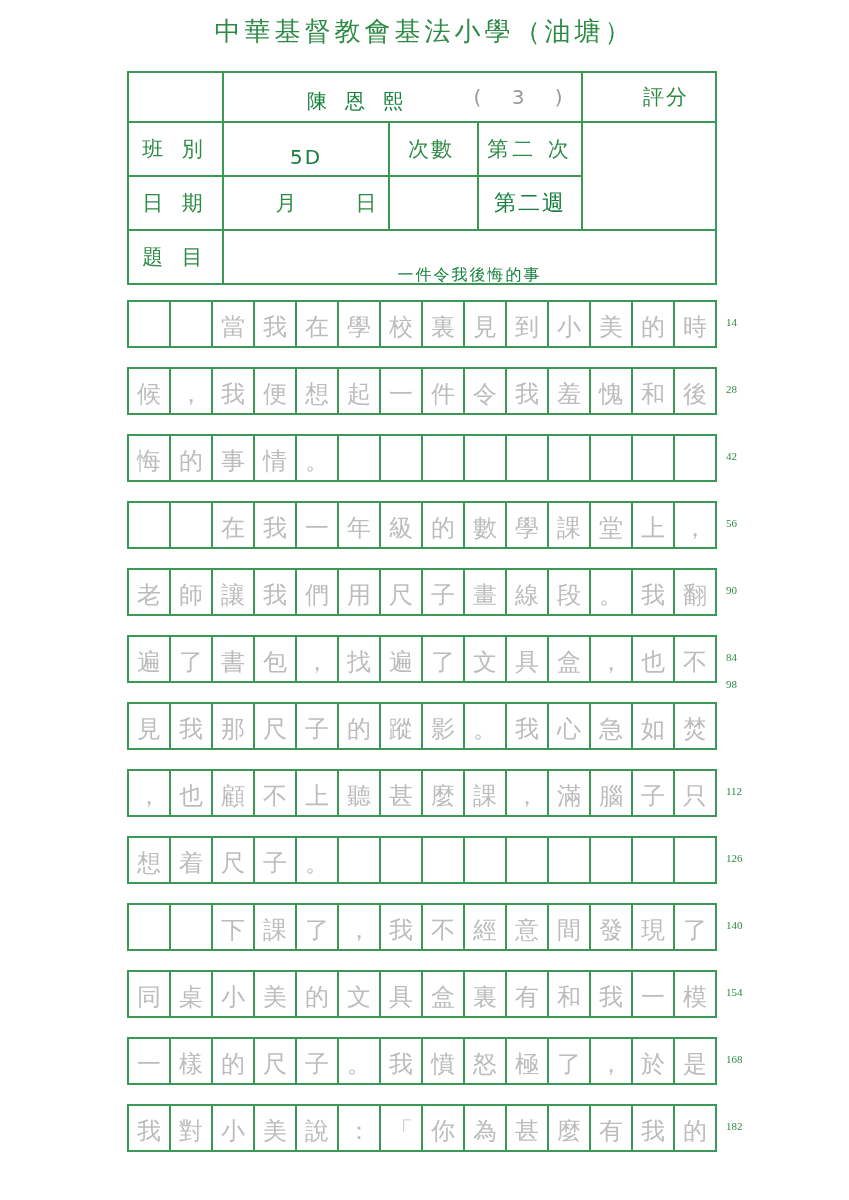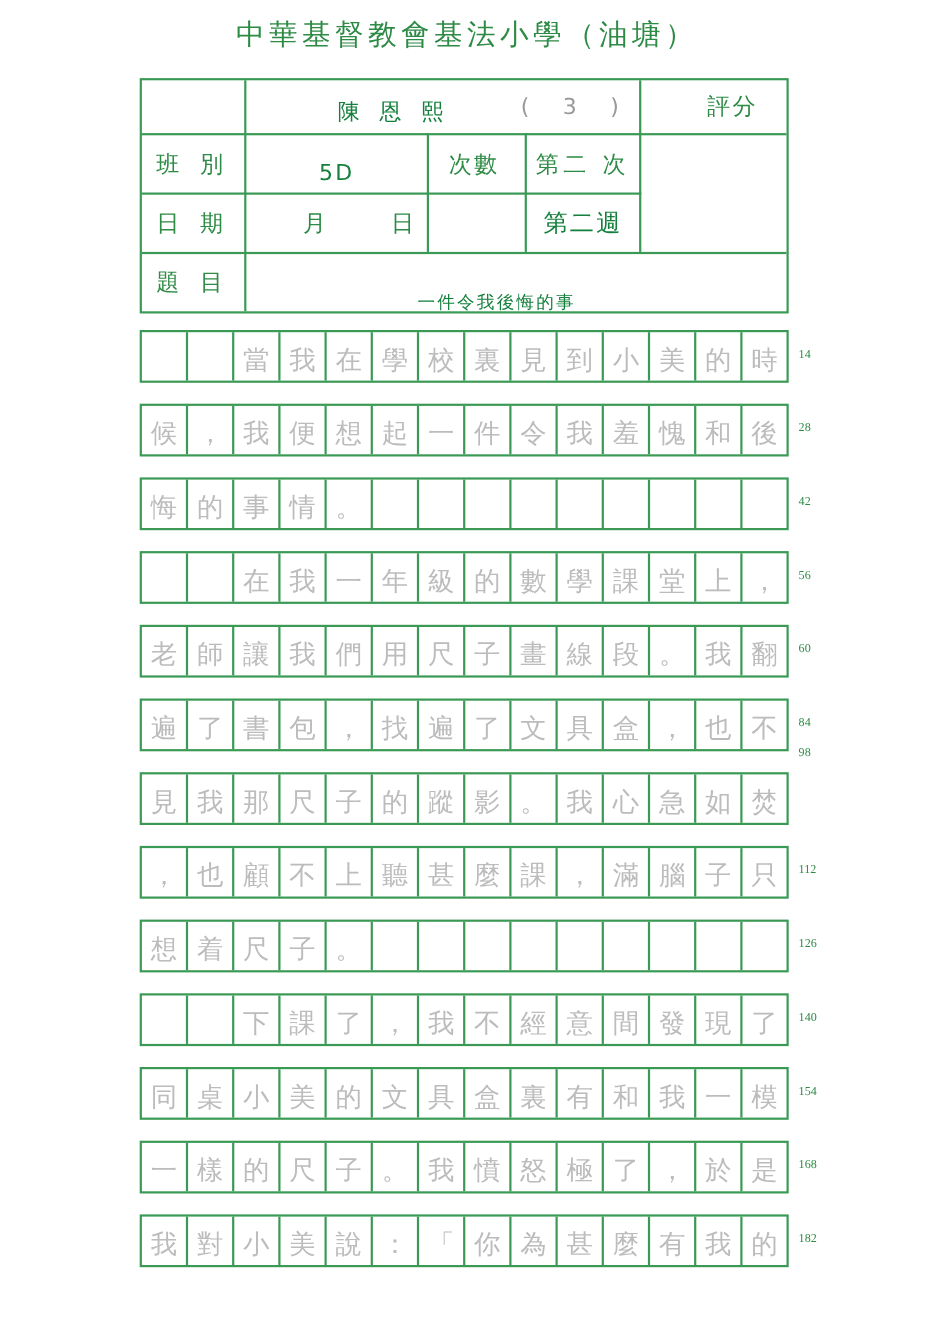--- a/index.html
+++ b/index.html
@@ -67,21 +67,21 @@
   <div class="lbl" style="left:261px;top:50px;width:82px;height:52px;letter-spacing:2px;">次數</div>
   <div class="lbl" style="left:350px;top:50px;width:102px;height:52px;letter-spacing:4px;">第二 次</div>
   <div style="position:absolute;left:454px;top:50px;width:132px;height:106px;"></div>
 
   <div class="lbl" style="left:0;top:104px;width:93px;height:52px;">日 期</div>
   <div class="lbl" style="left:140px;top:104px;width:40px;height:52px;">月</div>
   <div class="lbl" style="left:225px;top:104px;width:30px;height:52px;">日</div>
   <div class="hand" style="left:350px;top:104px;width:102px;height:52px;font-size:22px;letter-spacing:2px;">第二週</div>
 
   <div class="lbl" style="left:0;top:158px;width:93px;height:52px;">題 目</div>
-  <div class="hand" style="left:77px;top:176px;width:491px;height:52px;font-size:16px;letter-spacing:2px;justify-content:center;">一件令我後悔的事</div>
+  <div class="hand" style="left:95px;top:176px;width:491px;height:52px;font-size:16px;letter-spacing:2px;justify-content:center;">一件令我後悔的事</div>
 </div>
 
 <div id="grid">
     <div class="grid-row" style="top: 300px;">
       <div class="cell"></div>
       <div class="cell"></div>
       <div class="cell">當</div>
       <div class="cell">我</div>
       <div class="cell">在</div>
       <div class="cell">學</div>
@@ -155,21 +155,21 @@
       <div class="cell">用</div>
       <div class="cell">尺</div>
       <div class="cell">子</div>
       <div class="cell">畫</div>
       <div class="cell">線</div>
       <div class="cell">段</div>
       <div class="cell">。</div>
       <div class="cell">我</div>
       <div class="cell">翻</div>
     </div>
-    <div class="count" style="top: 584px;">60</div>
+    <div class="count" style="top: 584px;">90</div>
     <div class="grid-row" style="top: 635px;">
       <div class="cell">遍</div>
       <div class="cell">了</div>
       <div class="cell">書</div>
       <div class="cell">包</div>
       <div class="cell">，</div>
       <div class="cell">找</div>
       <div class="cell">遍</div>
       <div class="cell">了</div>
       <div class="cell">文</div>

